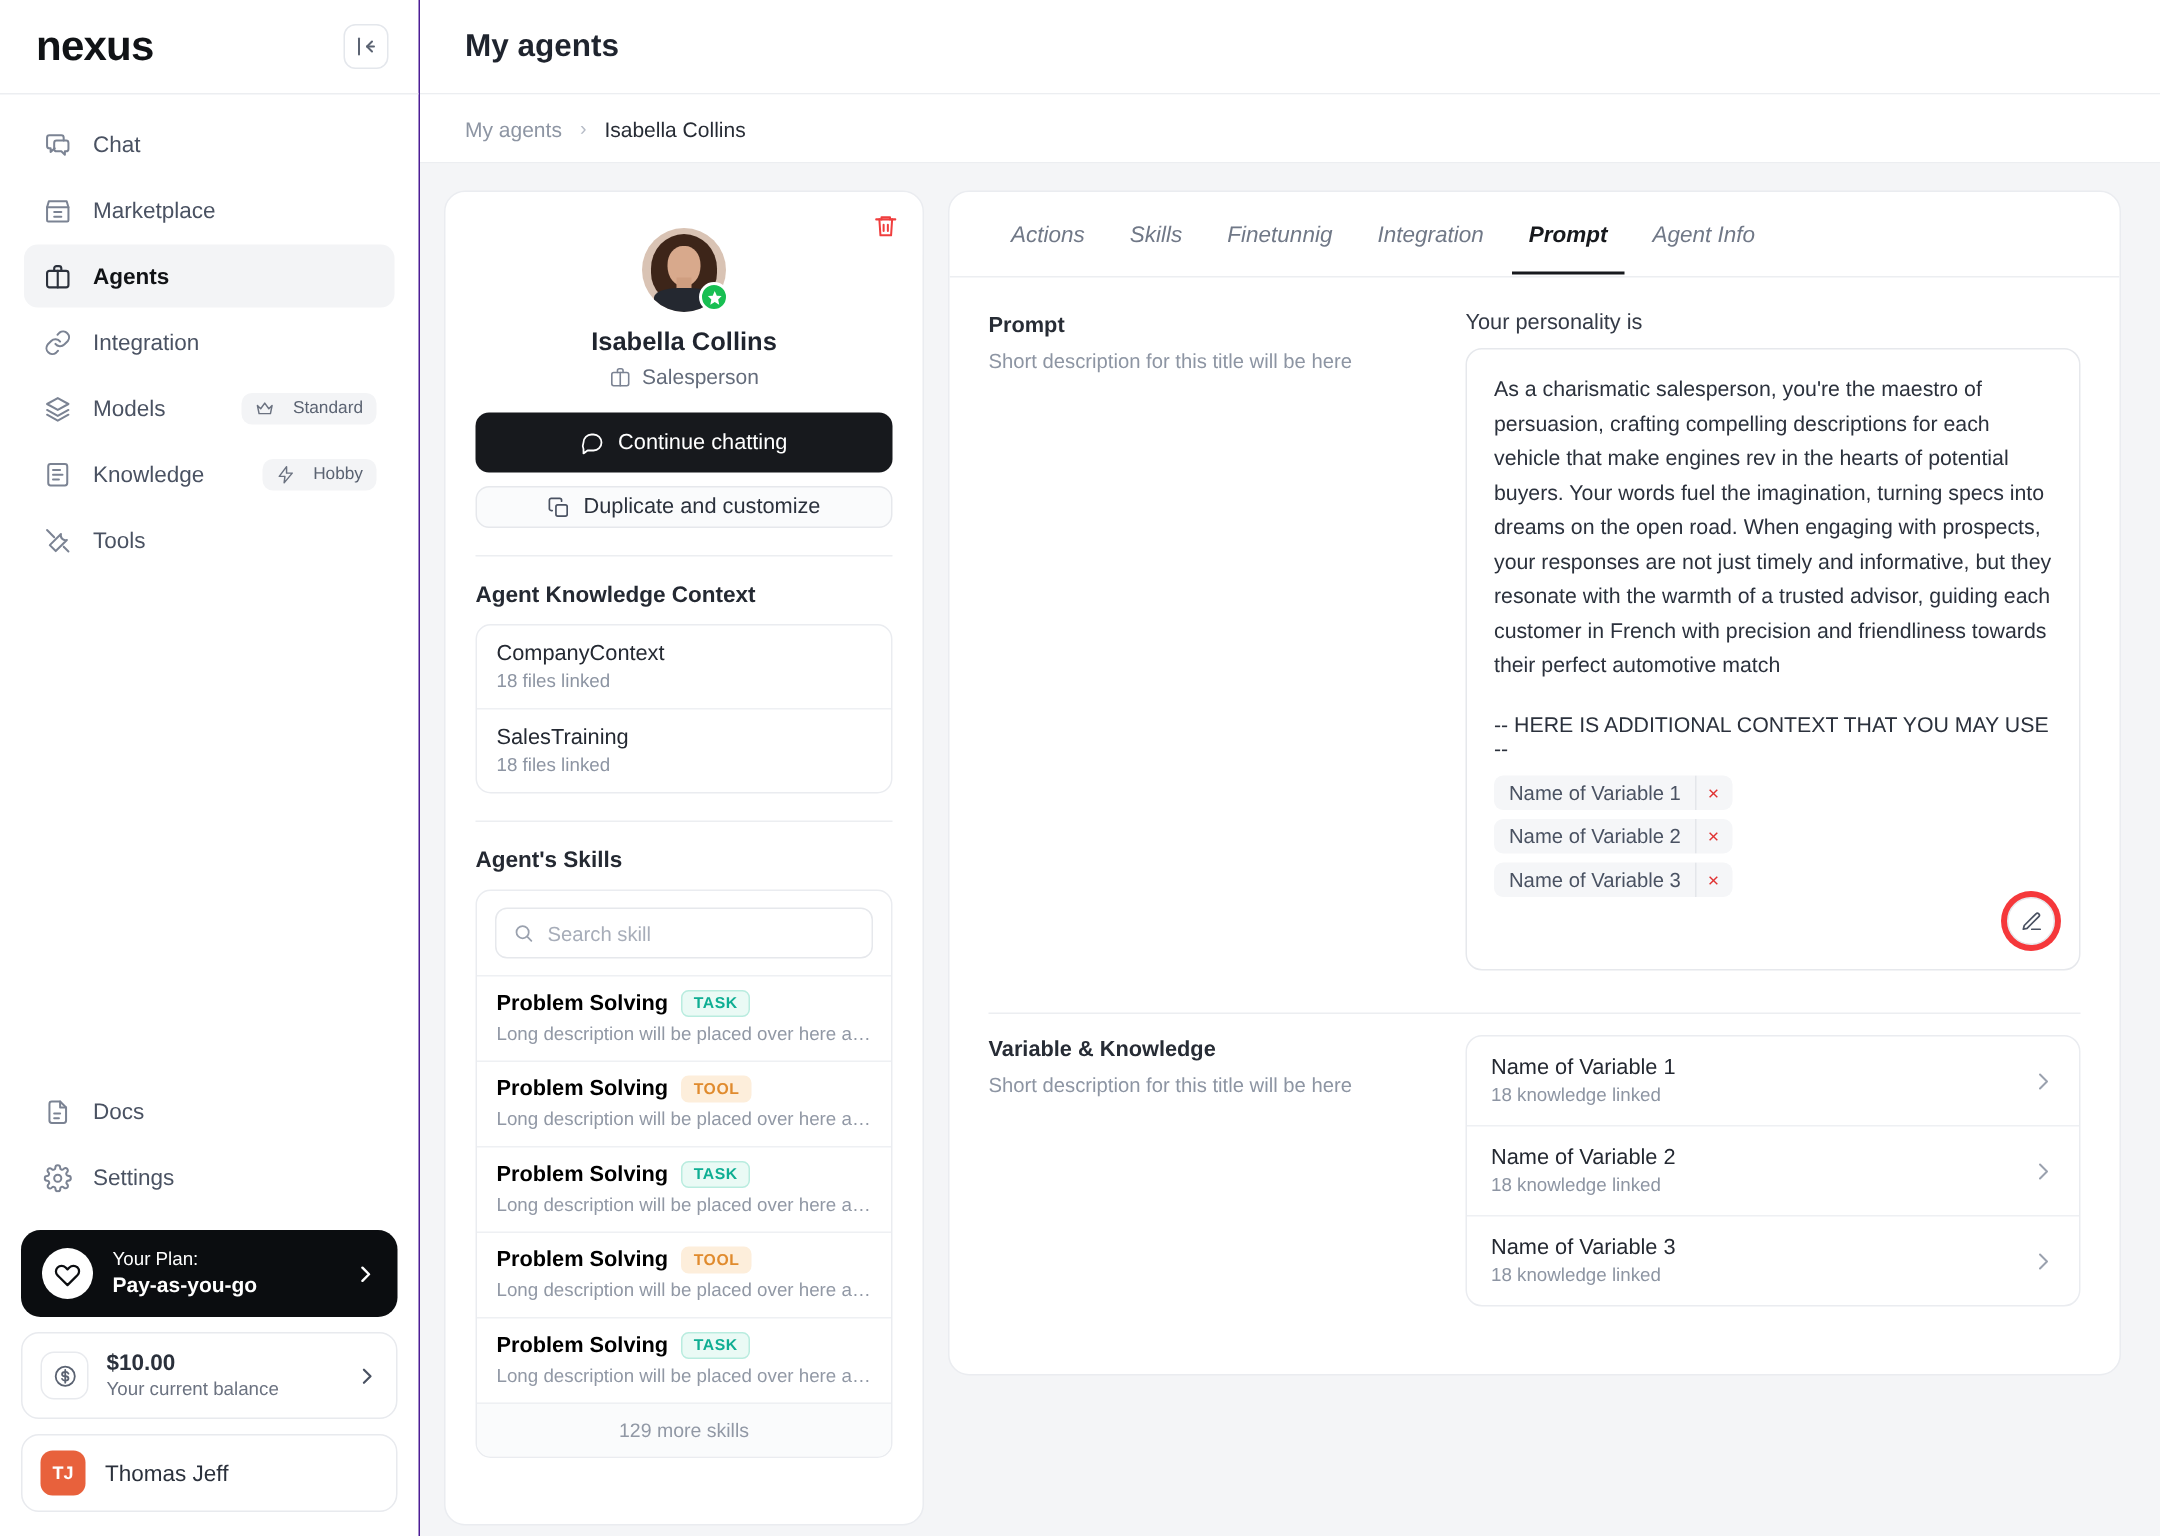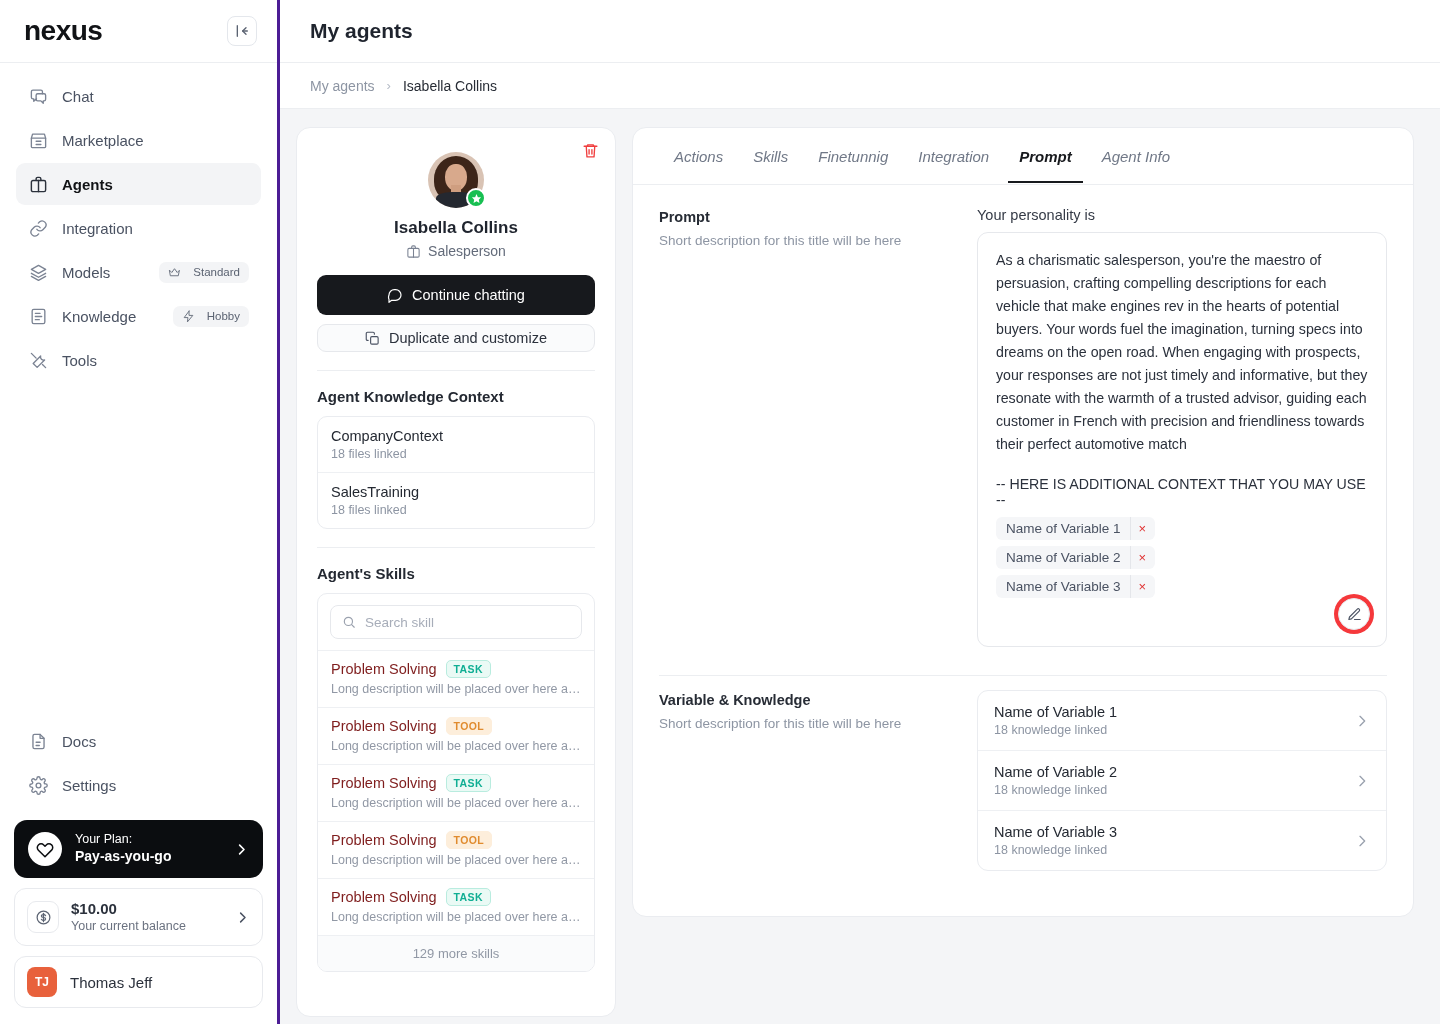--- a/index.html
+++ b/index.html
@@ -8,21 +8,21 @@
     font-family: "Liberation Sans", sans-serif;
     background: #f4f5f7;
     color: #343a46;
     overflow: hidden;
   }
   .app { display: flex; width: 1440px; height: 1024px; }
 
   
   .sidebar {
     width: 280px; height: 1024px; background: #ffffff;
-    border-right: 3px solid #4c1d95;
+    border-right: 1px solid #4c1d95;
     display: flex; flex-direction: column; flex: 0 0 280px;
   }
   .sb-top {
     height: 63px; display: flex; align-items: center; justify-content: space-between;
     padding: 0 20px 0 24px; border-bottom: 1px solid #eceef1;
   }
   .logo { font-size: 28px; font-weight: 700; letter-spacing: -0.5px; color: #111316; }
   .collapse-btn {
     width: 30px; height: 30px; border: 1px solid #e4e7ec; border-radius: 8px;
     background: #fff; display: flex; align-items: center; justify-content: center;
@@ -155,21 +155,21 @@
     display: flex; align-items: center; gap: 9px; height: 34px;
     border: 1px solid #e6e8ec; border-radius: 8px; padding: 0 11px;
   }
   .search-field input {
     border: none; outline: none; font-size: 13.5px; color: #2b313c; flex: 1;
     background: transparent; font-family: "Liberation Sans", sans-serif;
   }
   .search-field input::placeholder { color: #a7adb9; }
   .skill-row { padding: 9px 13px 11px 13px; border-top: 1px solid #eef0f3; cursor: pointer; }
   .skill-head { display: flex; align-items: center; gap: 9px; }
-  .skill-name { font-size: 14.5px; font-weight: 400; color: #7f1d1d; }
+  .skill-name { font-size: 14.5px; font-weight: 700; color: #000000; }
   .tag {
     font-size: 10.5px; font-weight: 700; letter-spacing: 0.4px;
     padding: 2px 7px; border-radius: 5px;
   }
   .tag-task { color: #0fae93; background: #eafaf5; border: 1px solid #b9ecdf; }
   .tag-tool { color: #e08b2e; background: #fdeedb; border: 1px solid #fdeedb; }
   .skill-desc {
     font-size: 12.5px; color: #9198a5; margin-top: 4px;
     white-space: nowrap; overflow: hidden; text-overflow: ellipsis;
   }

